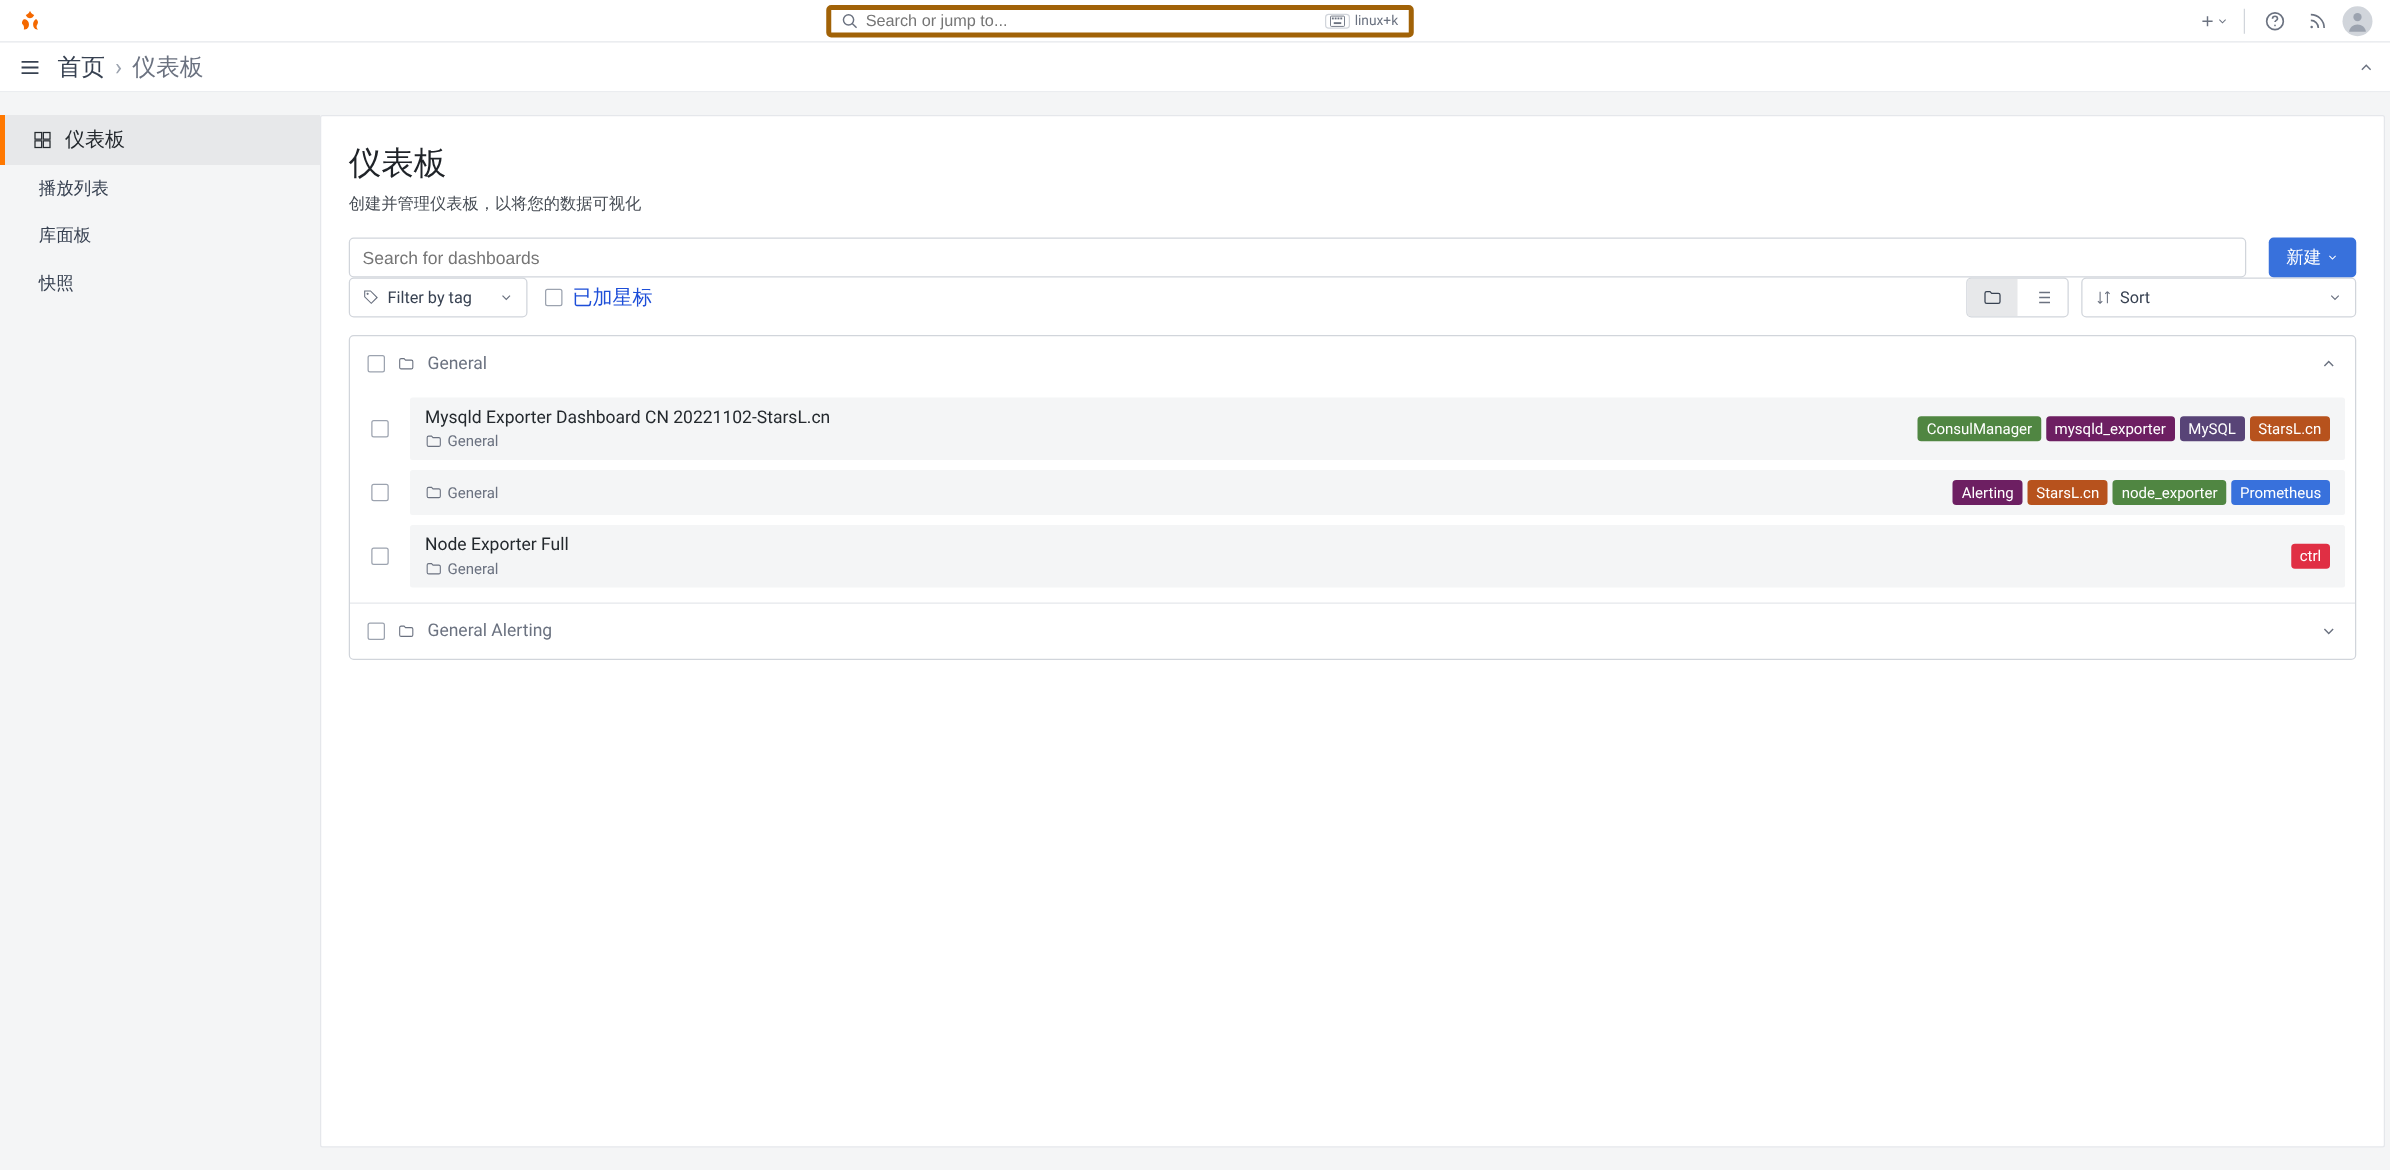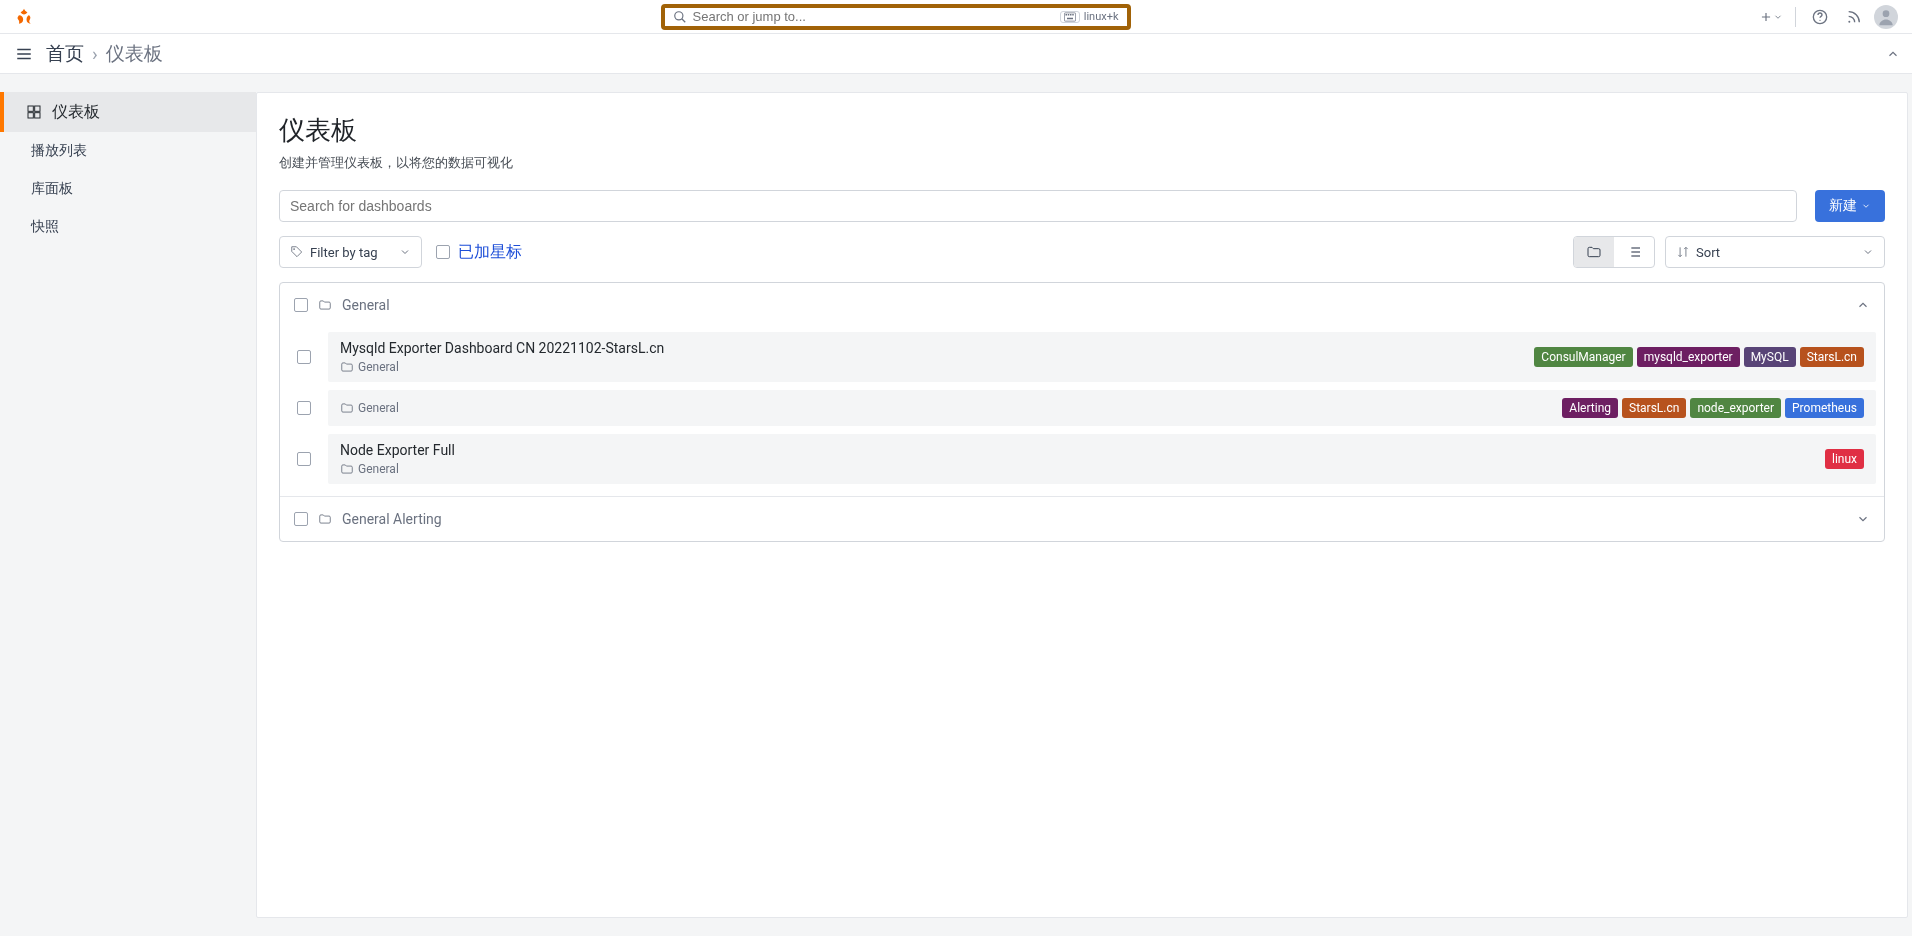--- a/index.html
+++ b/index.html
@@ -35,21 +35,21 @@
 .sidebar-item.active { background: #e7e8ea; border-left: 4px solid #ff7800; font-size: 16px;}
 .sidebar-item.active .sidebar-label { font-weight: 400; color:#24292e;}
 .sidebar-item .sidebar-icon { width: 16px; display:flex; align-items:center; justify-content:center; color:#24292e;}
 .sidebar-item.sub { padding-left: 28px; height: 38px; }
 
 
 .content { flex: 1; margin: 18px 4px 18px 0; background: #fff; border: 1px solid #e5e7eb; border-radius: 2px; padding: 20px 22px; overflow-y:auto;}
 .page-title { font-size: 26px; font-weight: 400; color: #1f2328; margin-bottom: 6px; }
 .page-subtitle { font-size: 13px; color: #464c54; margin-bottom: 18px; }
 
-.search-row { display: flex; gap: 18px; margin-bottom: 14px; }
+.search-row { display: flex; gap: 18px; margin-bottom: 0; }
 .dash-search { flex: 1; height: 32px; border: 1px solid #d1d5db; border-radius: 4px; padding: 0 10px; font-size: 14px; outline: none; background:#fff; }
 .btn-primary { height: 32px; padding: 0 14px; background: #3871dc; color: #fff; border: none; border-radius: 4px; font-size: 14px; cursor: pointer; display: flex; align-items: center; gap: 4px; }
 
 .filter-row { display: flex; align-items: center; gap: 14px; margin-bottom: 14px; }
 .tag-filter { height: 32px; width: 143px; border: 1px solid #d1d5db; border-radius: 4px; display: flex; align-items: center; padding: 0 10px; gap: 6px; cursor: pointer; color: #374151; font-size:13px;}
 .tag-filter .spacer{flex:1;}
 .checkbox-wrap { display: flex; align-items: center; gap: 8px; font-size: 16px; color: #1d4ed8; }
 .cb { width: 14px; height: 14px; border: 1px solid #9ca3af; border-radius: 2px; display:inline-block; }
 .filter-row-right { margin-left: auto; display: flex; align-items: center; gap: 10px; }
 .view-toggle { display: flex; border: 1px solid #d1d5db; border-radius: 4px; overflow: hidden; }
@@ -310,21 +310,21 @@
                 <div class="dash-card-main">
                   <div class="dash-title">Node Exporter Full</div>
                   <div class="dash-folder">
                     <svg width="14" height="14" viewBox="0 0 24 24">
                       <path d="M3 7a2 2 0 012-2h4l2 2h8a2 2 0 012 2v8a2 2 0 01-2 2H5a2 2 0 01-2-2V7z" fill="none" stroke="#6b7280" stroke-width="1.5"></path>
                     </svg>
                     <span>General</span>
                   </div>
                 </div>
                 <div class="tags">
-                  <span class="tag" style="background:#e02f44">linux</span>
+                  <span class="tag" style="background:#e02f44">ctrl</span>
                 </div>
               </div>
             </div>
           </div>
         </div>
         <div class="folder-section">
           <div class="folder-header">
             <span class="cb"></span>
             <span>
               <svg width="14" height="14" viewBox="0 0 24 24">

